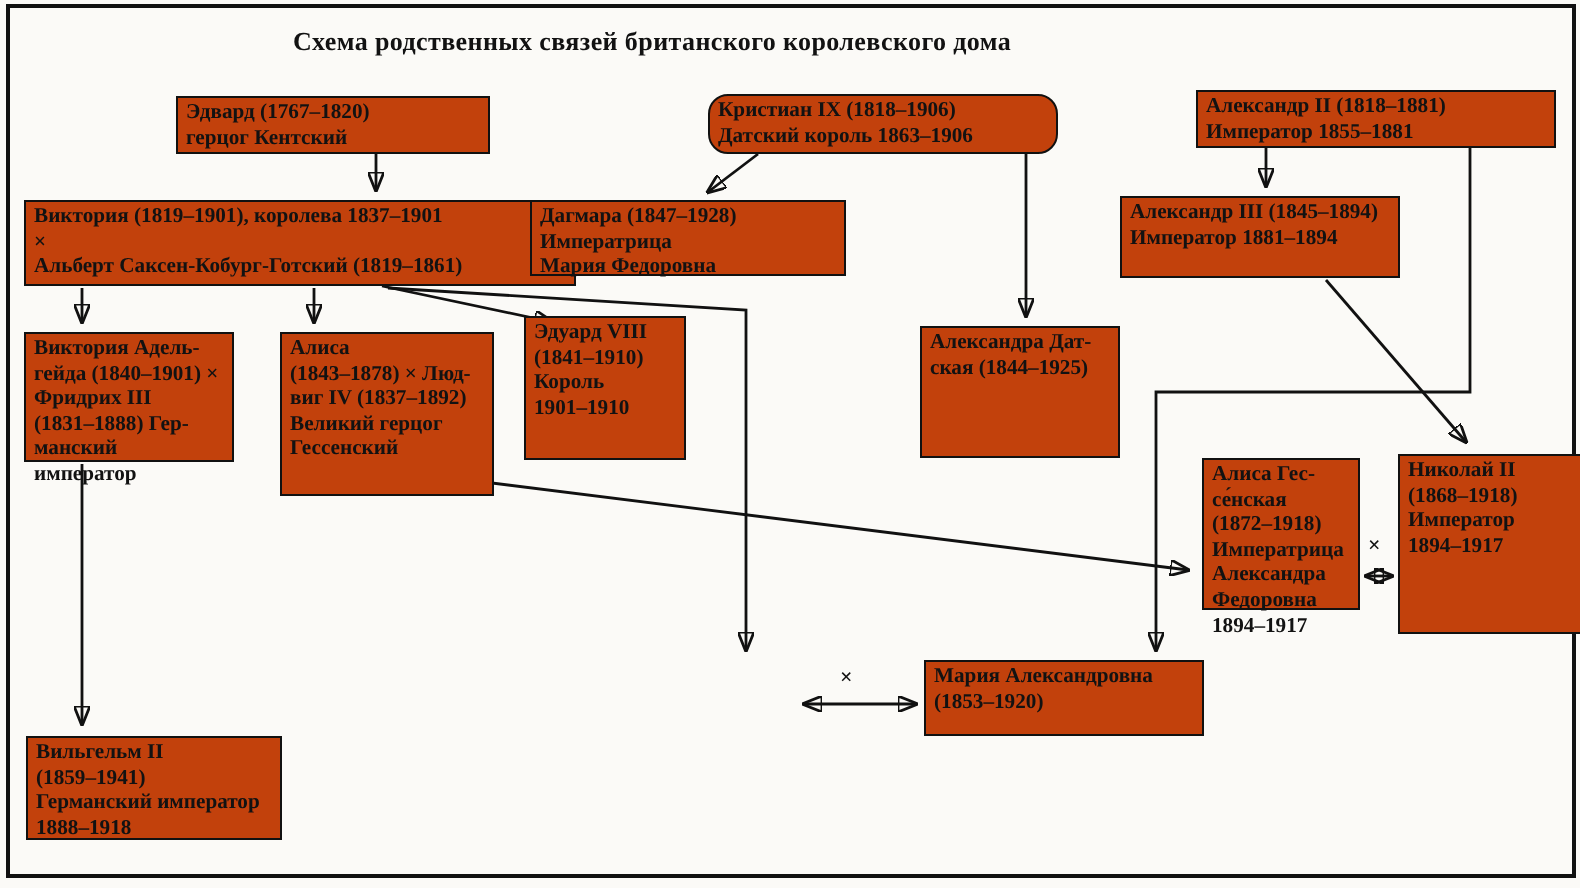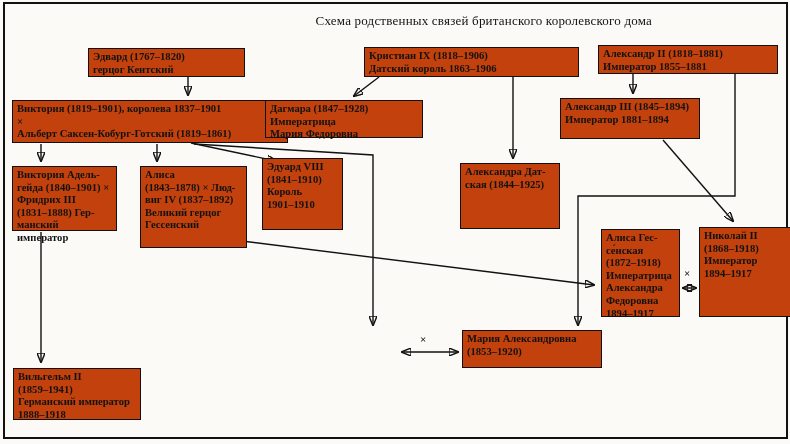--- a/index.html
+++ b/index.html
@@ -10,21 +10,21 @@
     font-family:"Liberation Serif","DejaVu Serif",serif;
     color:#121212;
     overflow:hidden;
   }
   .frame{
     position:absolute;left:3px;top:2px;width:781px;height:433px;
     border:2px solid #111;
   }
   .title{
     position:absolute;left:0;top:13px;width:652px;
-    text-align:right;font-size:13px;font-weight:normal;
+    text-align:center;font-size:13px;font-weight:bold;
     letter-spacing:0.2px;
   }
   .node{
     position:absolute;
     border:1.5px solid #111;
     background:#c2410c;
     box-sizing:border-box;
     padding:2px 4px;
     font-size:10.6px;font-weight:bold;line-height:12.6px;
   }
@@ -64,21 +64,21 @@
     <path d="M41,232 L41,362" marker-end="url(#ah)"></path>
     <path d="M683,288 L696,288" marker-start="url(#ah)" marker-end="url(#ah)"></path>
     <path d="M402,352 L458,352" marker-start="url(#ah)" marker-end="url(#ah)"></path>
   </svg>
 
   <div class="node" style="left:88px;top:48px;width:157px;height:29px;">
     <span>Эдвард (1767–1820)
 герцог Кентский</span>
   </div>
 
-  <div class="node" style="left:364px;top:47px;width:215px;height:30px;">
+  <div class="node" style="left:354px;top:47px;width:175px;height:30px;border-radius:10px;">
     <span>Кристиан IX (1818–1906)
 Датский король 1863–1906</span>
   </div>
 
   <div class="node" style="left:598px;top:45px;width:180px;height:29px;">
     <span>Александр II (1818–1881)
 Император 1855–1881</span>
   </div>
 
   <div class="node" style="left:12px;top:100px;width:276px;height:43px;">
@@ -118,21 +118,21 @@
 (1841–1910)
 Король
 1901–1910</span>
   </div>
 
   <div class="node" style="left:460px;top:163px;width:100px;height:66px;">
     <span>Александра Дат-
 ская (1844–1925)</span>
   </div>
 
-  <div class="node" style="left:601px;top:229px;width:79px;height:88px;">
+  <div class="node" style="left:601px;top:229px;width:79px;height:76px;">
     <span>Алиса Гес-
 се́нская
 (1872–1918)
 Императрица
 Александра
 Федоровна
 1894–1917</span>
   </div>
 
   <div class="node" style="left:699px;top:227px;width:102px;height:90px;">

